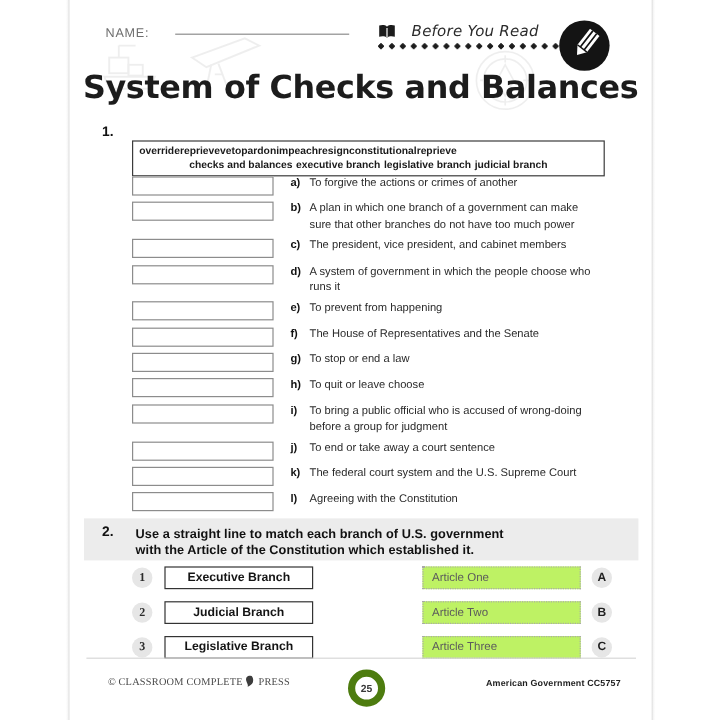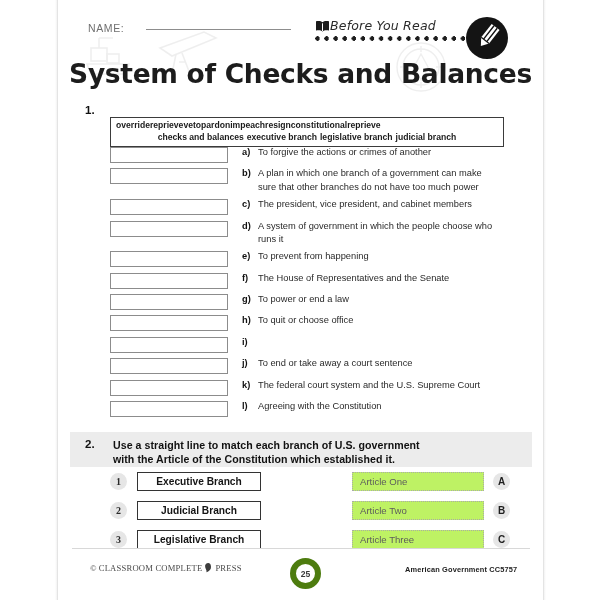--- a/index.html
+++ b/index.html
@@ -55,21 +55,21 @@
     width: 145px; height: 0;
     border-bottom: 1.3px solid #8d8d8d;
     position: relative; top: -2px;
   }
 
   .byr-wrap {
     position: absolute;
     left: 315px; top: 18px;
     width: 170px;
   }
-  .byr-row { display: flex; align-items: center; gap: 0; }
+  .byr-row { display: flex; align-items: center; gap: 13px; }
   .byr-text {
     font-family: "DejaVu Sans", sans-serif;
     font-size: 12.5px;
     font-style: italic;
     color: #2b2b2b;
     letter-spacing: .2px;
     white-space: nowrap;
   }
   .byr-dots {
     margin-top: 3px;
@@ -388,30 +388,31 @@
         <div class="def-text">To prevent from happening</div>
       </div>
       <div class="def-row">
         <div class="ans-box"></div>
         <div class="def-letter">f)</div>
         <div class="def-text">The House of Representatives and the Senate</div>
       </div>
       <div class="def-row">
         <div class="ans-box"></div>
         <div class="def-letter">g)</div>
-        <div class="def-text">To power or end a law</div>
+        <div class="def-text">To stop or end a law</div>
       </div>
       <div class="def-row">
         <div class="ans-box"></div>
         <div class="def-letter">h)</div>
-        <div class="def-text">To quit or choose office</div>
+        <div class="def-text">To quit or leave choose</div>
       </div>
       <div class="def-row">
         <div class="ans-box"></div>
         <div class="def-letter">i)</div>
+        <div class="def-text">To bring a public official who is accused of wrong-doing before a group for judgment</div>
       </div>
       <div class="def-row">
         <div class="ans-box"></div>
         <div class="def-letter">j)</div>
         <div class="def-text">To end or take away a court sentence</div>
       </div>
       <div class="def-row">
         <div class="ans-box"></div>
         <div class="def-letter">k)</div>
         <div class="def-text">The federal court system and the U.S. Supreme Court</div>

